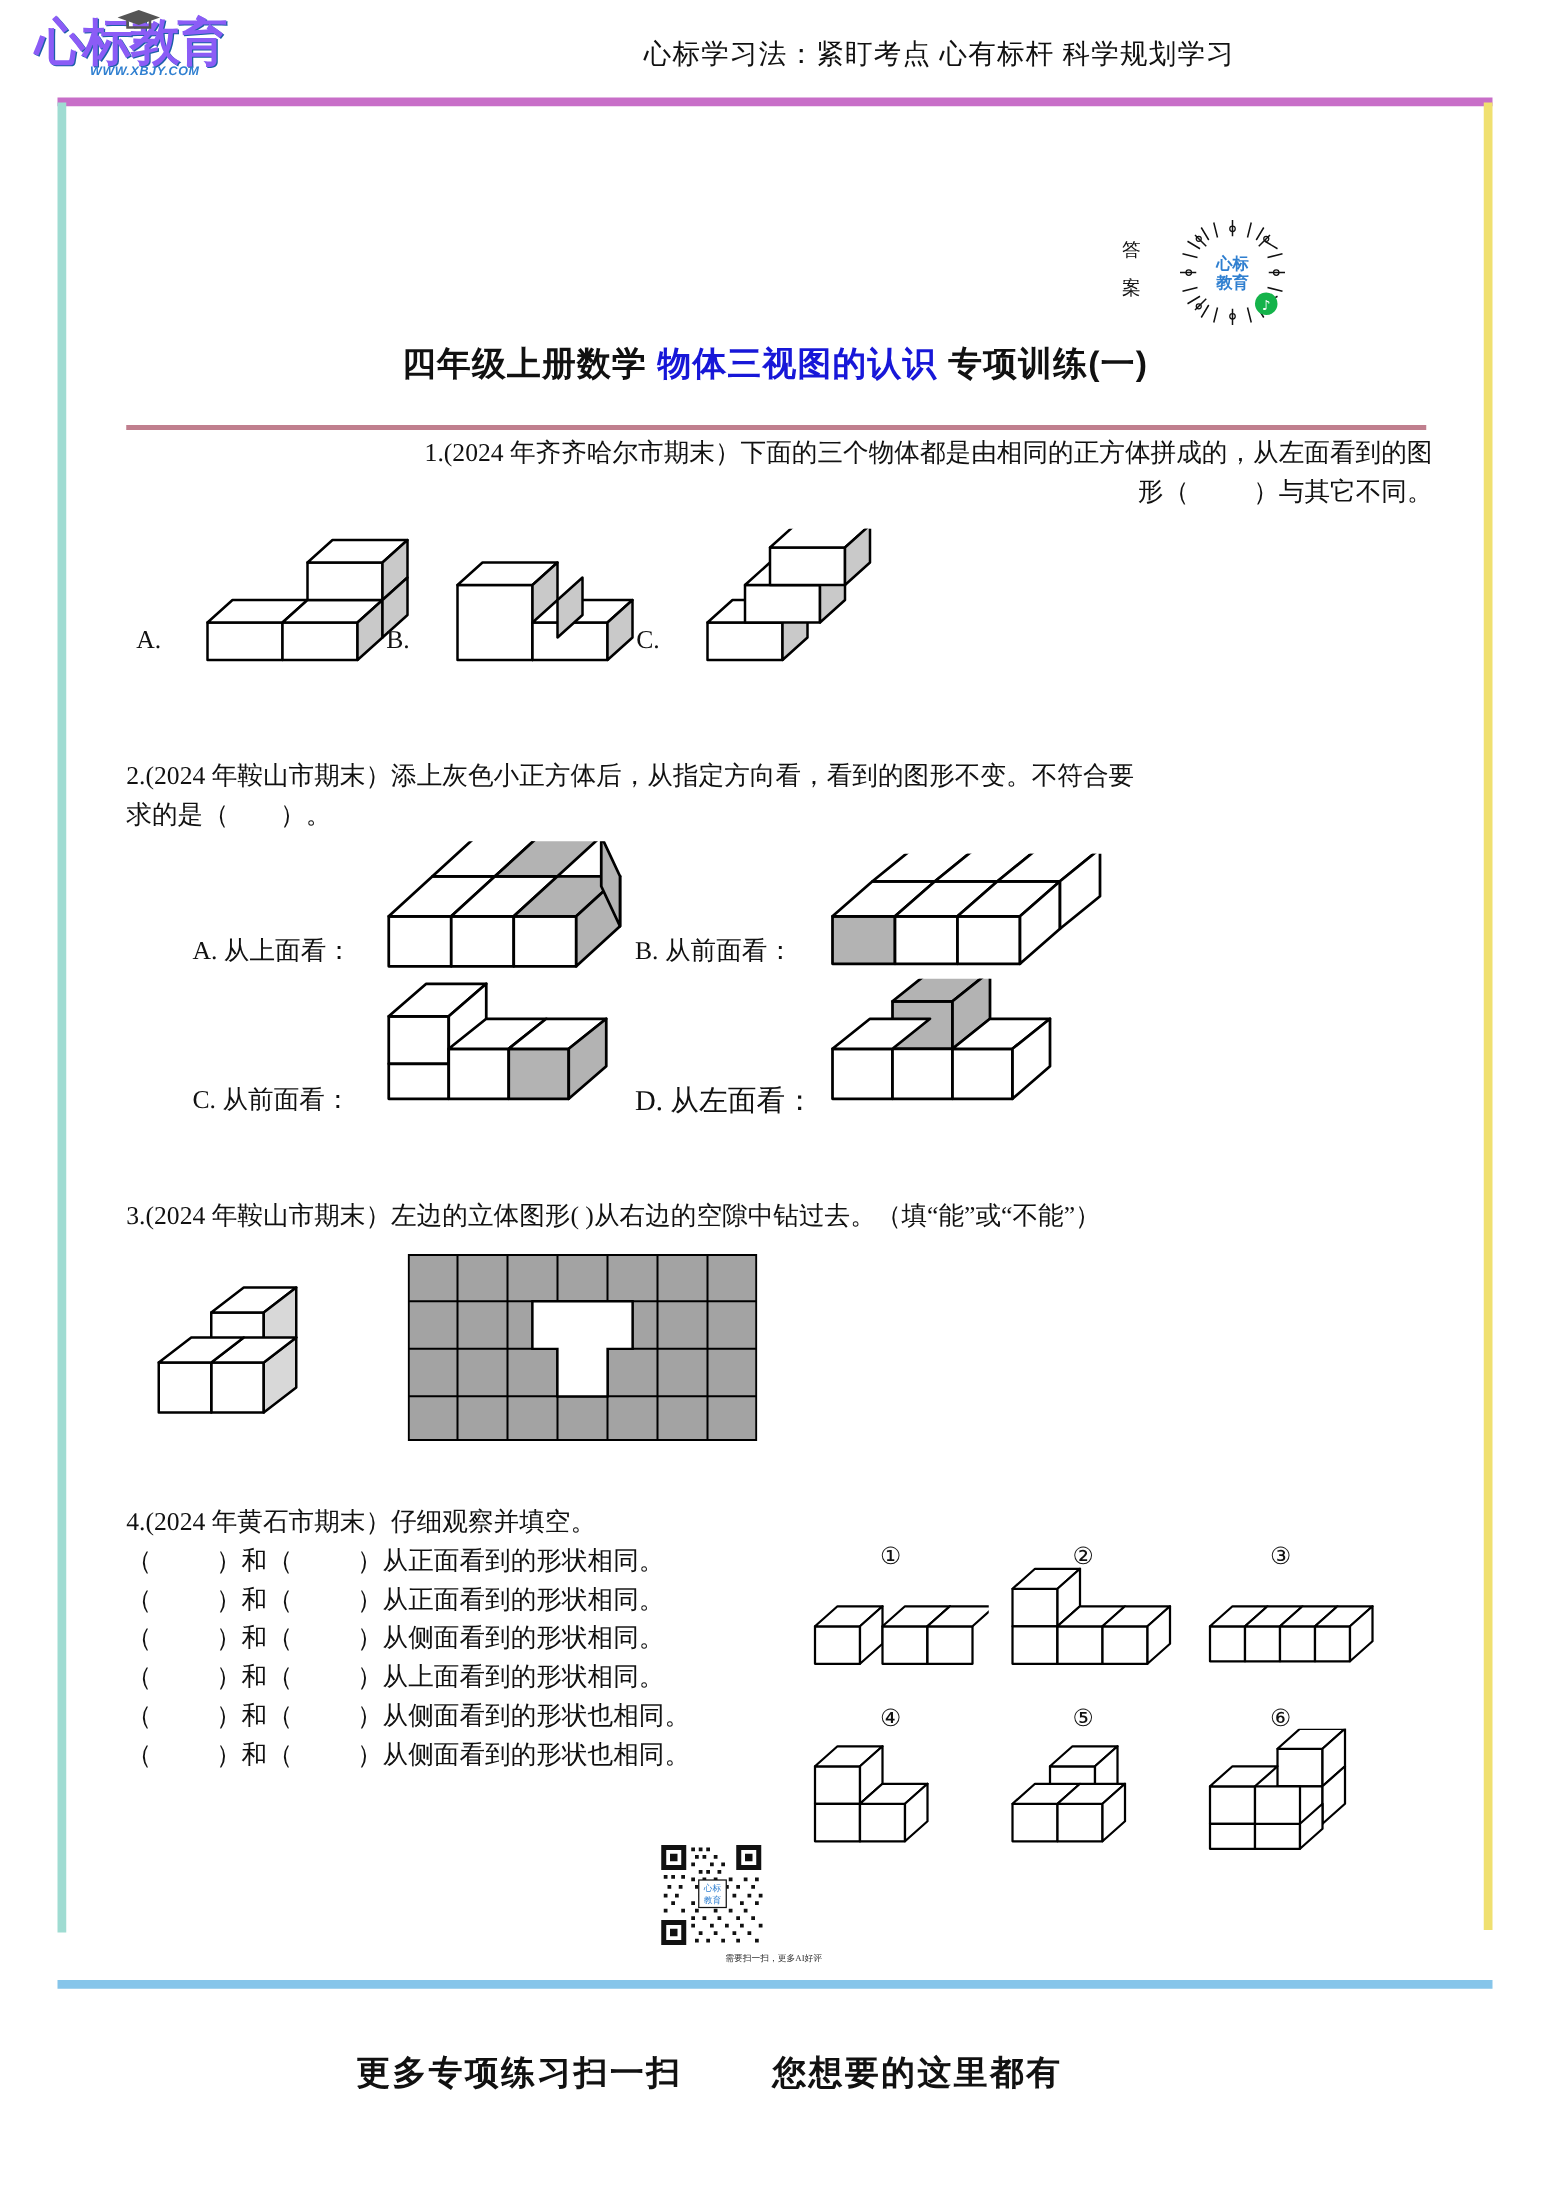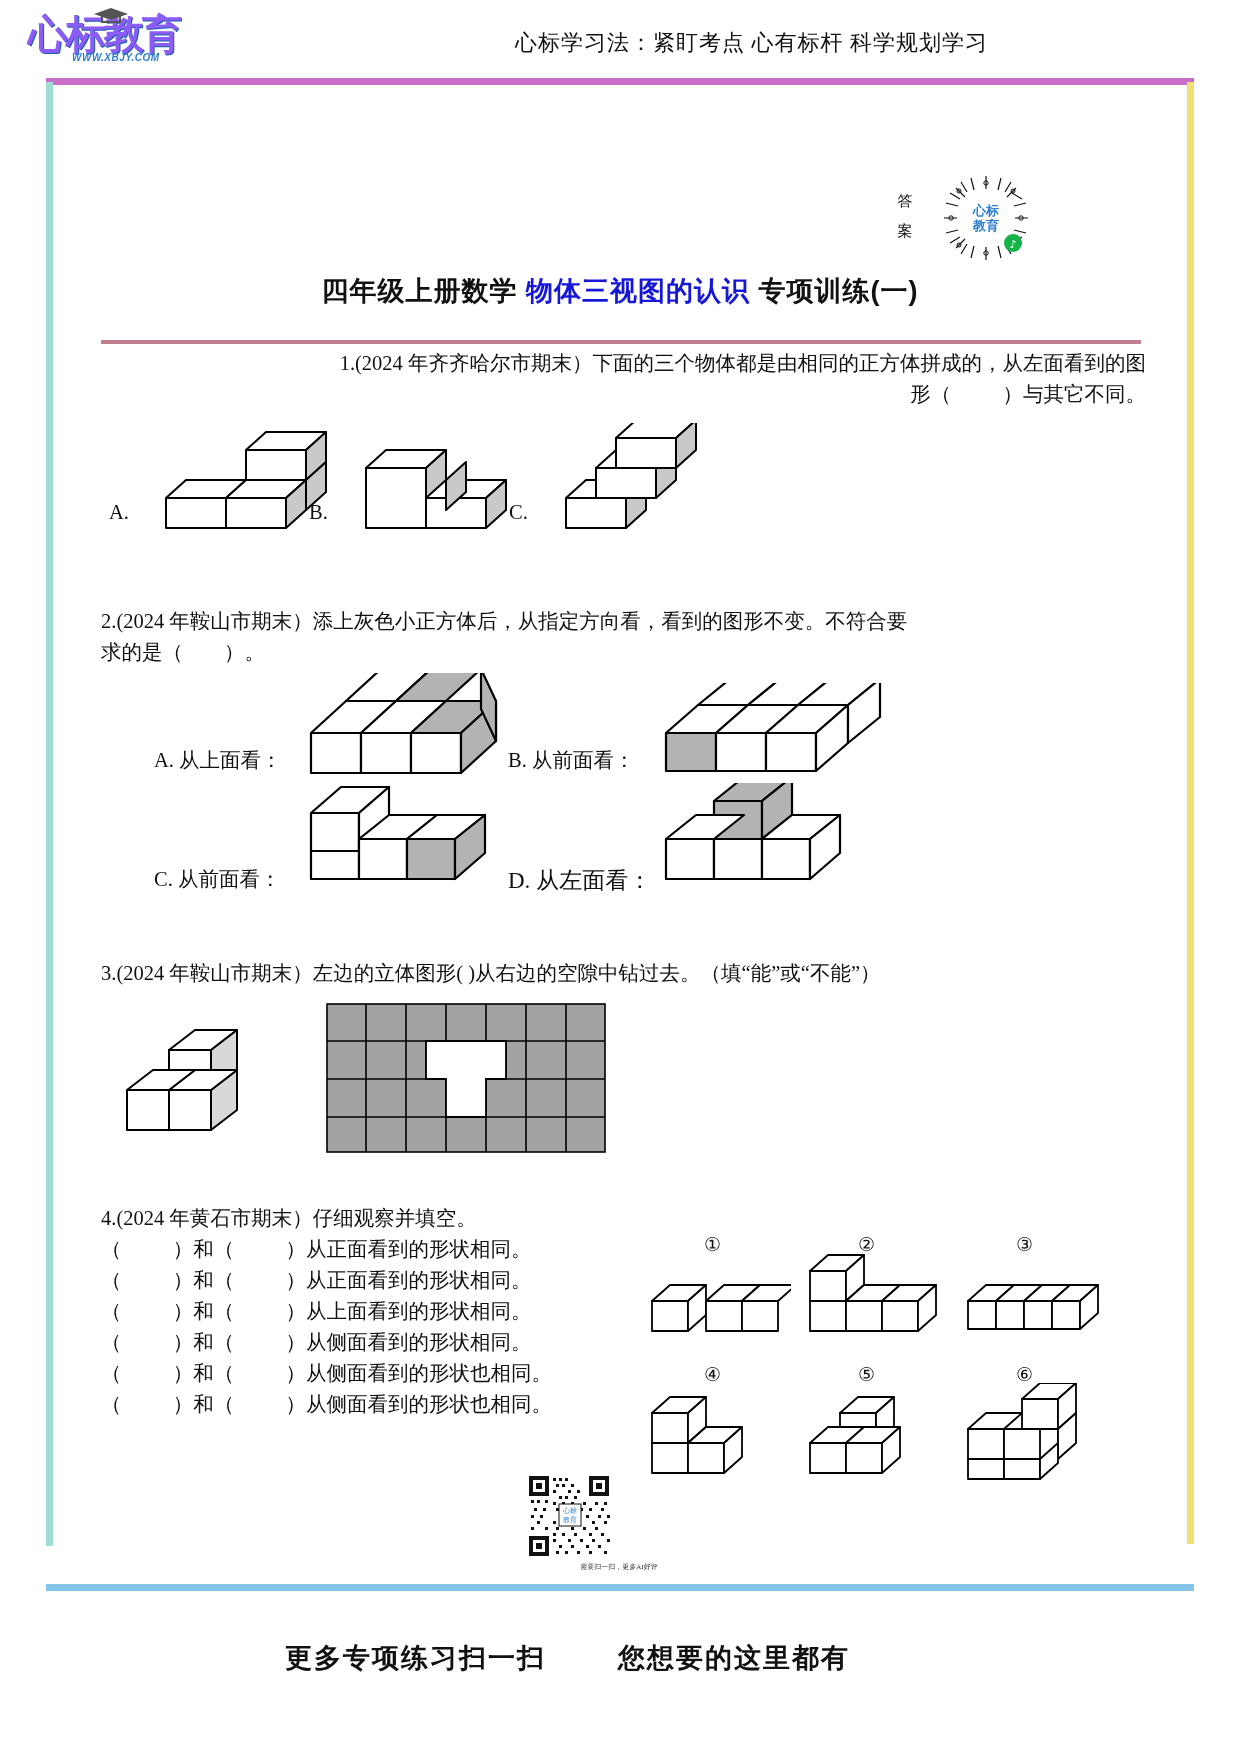--- a/index.html
+++ b/index.html
@@ -338,22 +338,22 @@
         <rect x="120" y="76" width="40" height="38" fill="#fff"></rect>
         <path d="M100 38 L180 38 L180 76 L160 76 L160 114 L120 114 L120 76 L100 76 Z" fill="#fff" stroke="#000" stroke-width="1.8"></path>
       </g>
     </svg>
   </div>
 
   <div class="q" style="top:1125px;">
     <div class="qline">4.(2024 年黄石市期末）仔细观察并填空。</div>
     <div class="qline">（          ）和（          ）从正面看到的形状相同。</div>
     <div class="qline">（          ）和（          ）从正面看到的形状相同。</div>
+    <div class="qline">（          ）和（          ）从侧面看到的形状相同。</div>
     <div class="qline">（          ）和（          ）从上面看到的形状相同。</div>
-    <div class="qline">（          ）和（          ）从侧面看到的形状相同。</div>
     <div class="qline">（          ）和（          ）从侧面看到的形状也相同。</div>
     <div class="qline">（          ）和（          ）从侧面看到的形状也相同。</div>
   </div>
 
   <div class="fig" style="left:580px;top:1155px;width:520px;height:260px;">
     <div style="position:absolute;left:78px;top:0;font-size:19px;">①</div>
     <div style="position:absolute;left:232px;top:0;font-size:19px;">②</div>
     <div style="position:absolute;left:390px;top:0;font-size:19px;">③</div>
     <div style="position:absolute;left:78px;top:130px;font-size:19px;">④</div>
     <div style="position:absolute;left:232px;top:130px;font-size:19px;">⑤</div>

